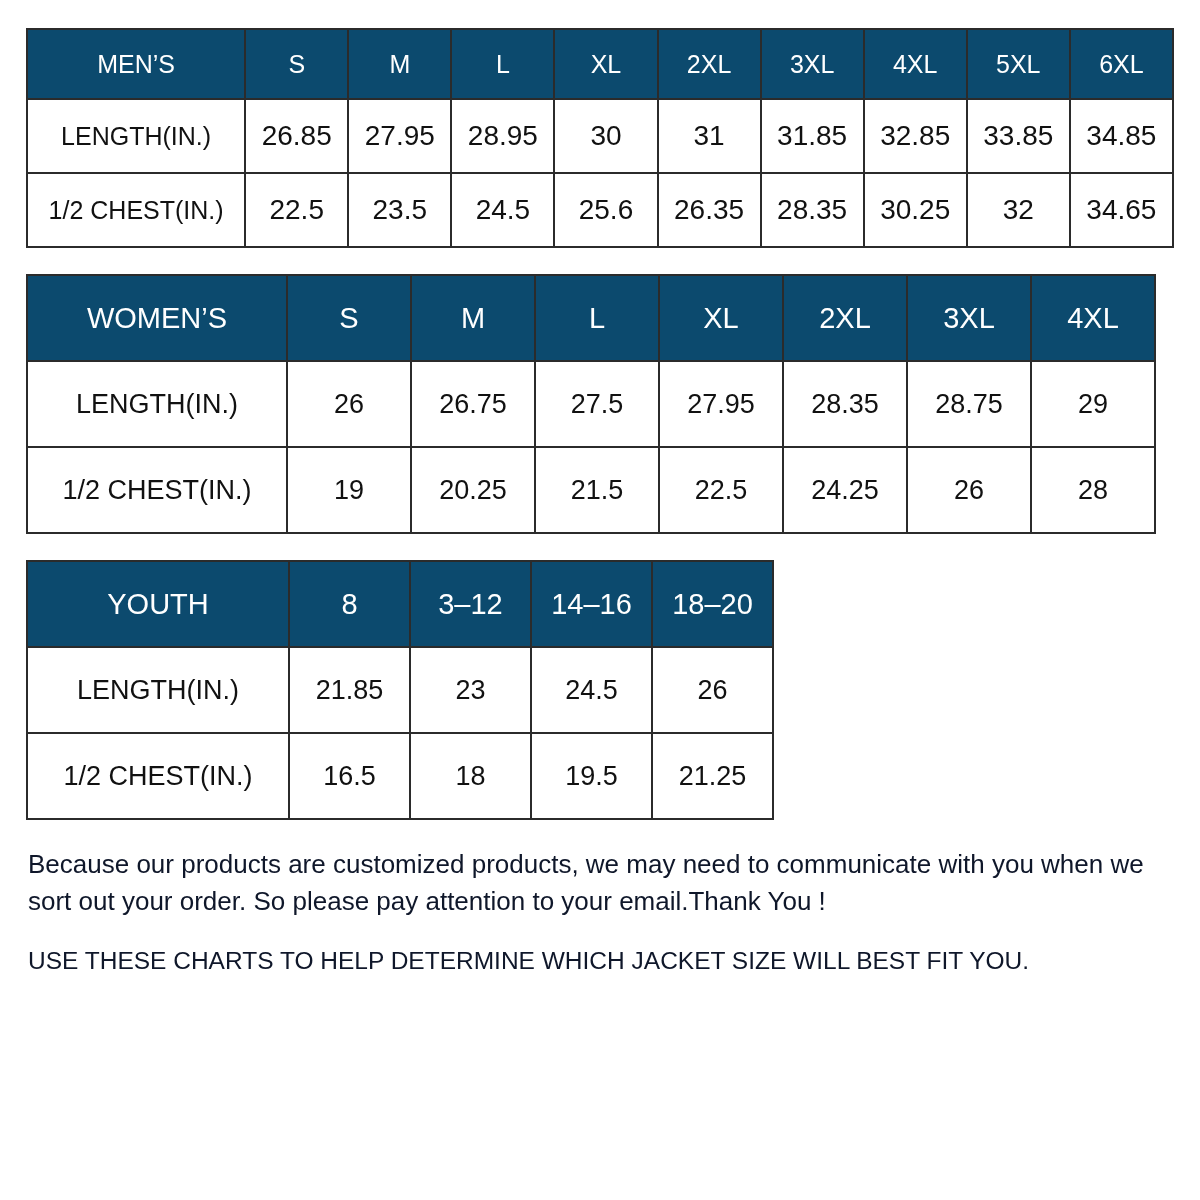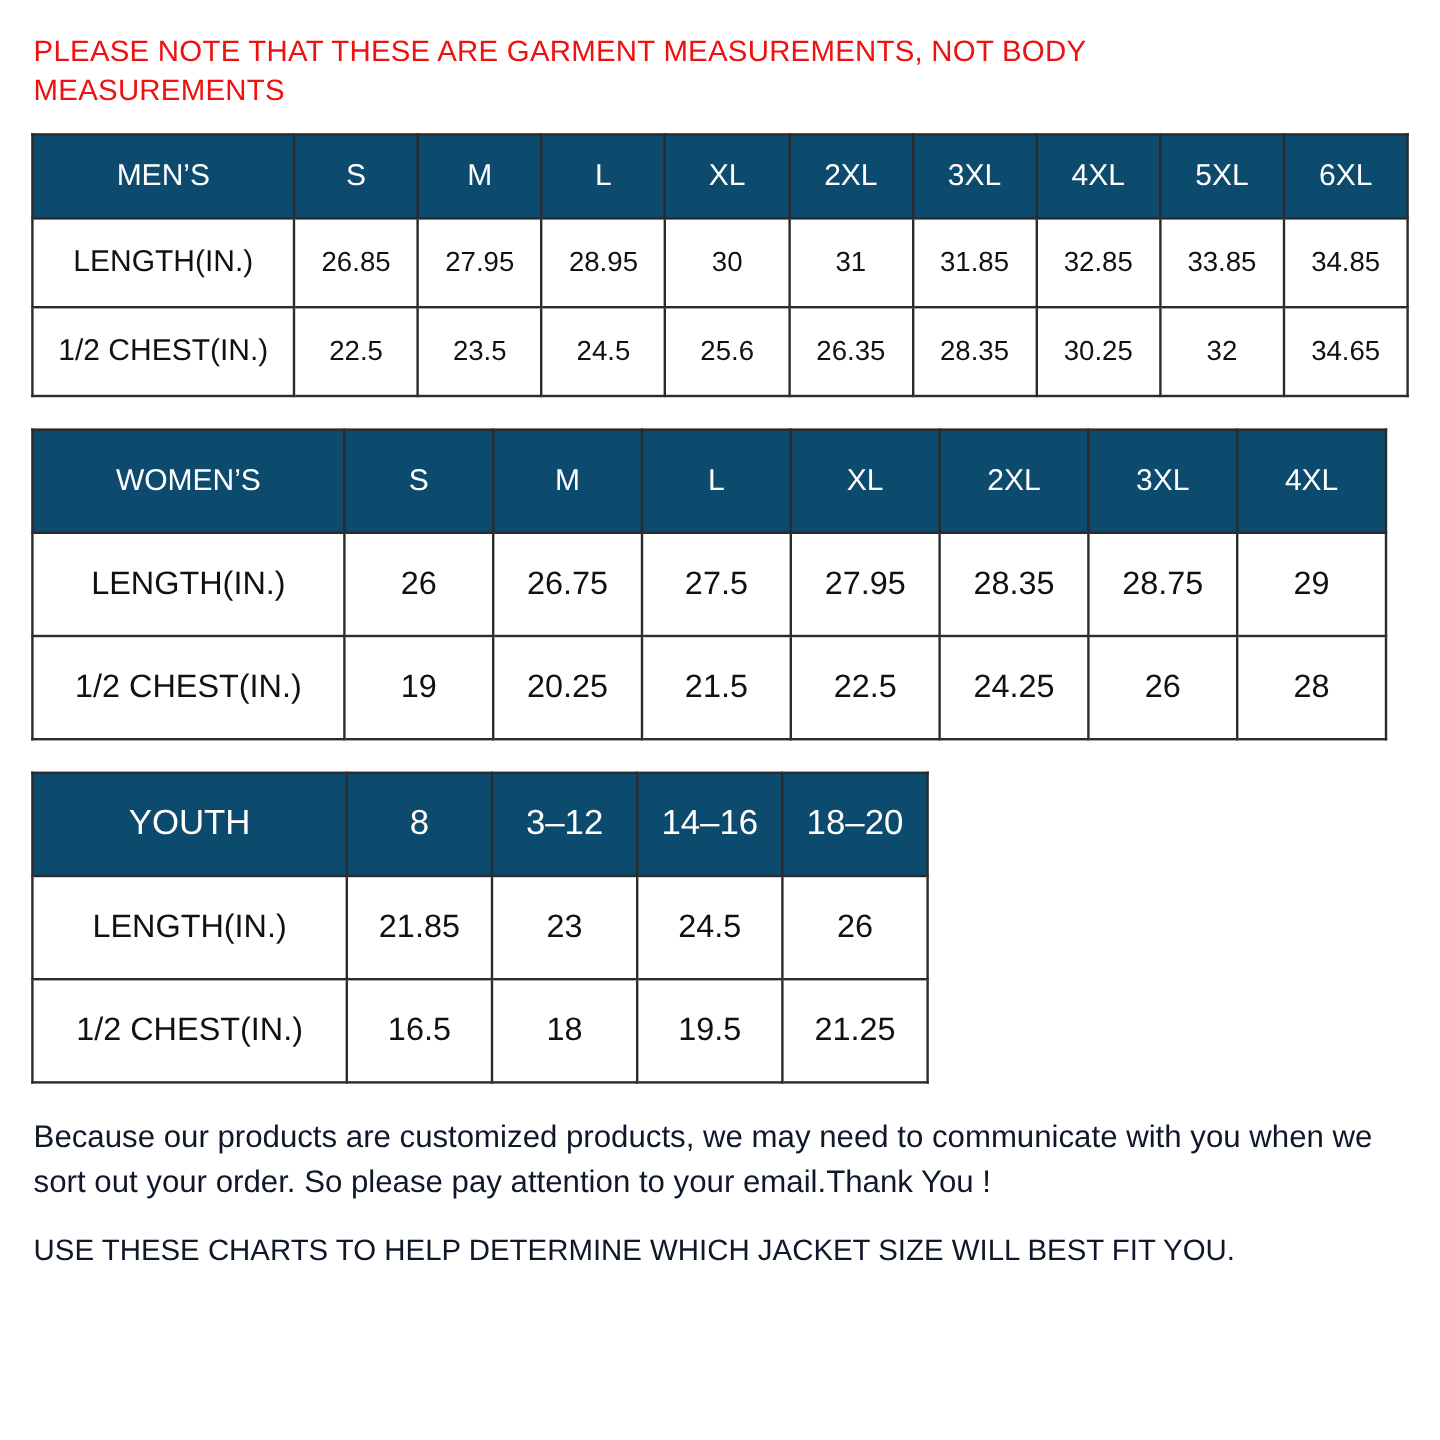--- a/index.html
+++ b/index.html
@@ -54,39 +54,39 @@
     padding: 0;
   }
   table.size-table thead td {
     background: #0c4a6e;
     color: #ffffff;
     font-size: 25px;
     height: 70px;
   }
   table.size-table tbody td {
     height: 72px;
-    font-size: 23px;
+    font-size: 28px;
   }
   table.size-table tbody td.rowlabel,
   table.size-table thead td.rowlabel {
     font-size: 25px;
   }
 
   
   #mens-table { width: 1148px; }
   #mens-table .c-label { width: 218px; }
   #mens-table .c-size  { width: 103px; }
   #mens-table thead td { height: 68px; }
   #mens-table tbody td { height: 72px; }
 
   
   #womens-table { width: 1128px; }
   #womens-table .c-label { width: 260px; }
   #womens-table .c-size  { width: 124px; }
-  #womens-table thead td { height: 84px; font-size: 25px; margin-top: 40px; }
+  #womens-table thead td { height: 84px; font-size: 29px; margin-top: 40px; }
   #womens-table tbody td { height: 84px; font-size: 27px; }
   #womens-table tbody td.rowlabel { font-size: 27px; }
 
   
   #youth-table { width: 748px; }
   #youth-table .c-label { width: 262px; }
   #youth-table .c-size  { width: 121px; }
   #youth-table thead td { height: 84px; font-size: 29px; }
   #youth-table tbody td { height: 84px; font-size: 27px; }
   #youth-table tbody td.rowlabel { font-size: 27px; }
@@ -102,21 +102,20 @@
     margin-top: 24px;
     font-size: 24.5px;
   }
 </style>
 </head>
 <body>
 
 <div class="page">
 
 
-  <p class="note">PLEASE NOTE THAT THESE ARE GARMENT MEASUREMENTS, NOT BODY MEASUREMENTS</p>
 
   <table class="size-table" id="mens-table">
     <colgroup>
       <col class="c-label">
       <col class="c-size">
         <col class="c-size">
         <col class="c-size">
         <col class="c-size">
         <col class="c-size">
       <col class="c-size">

